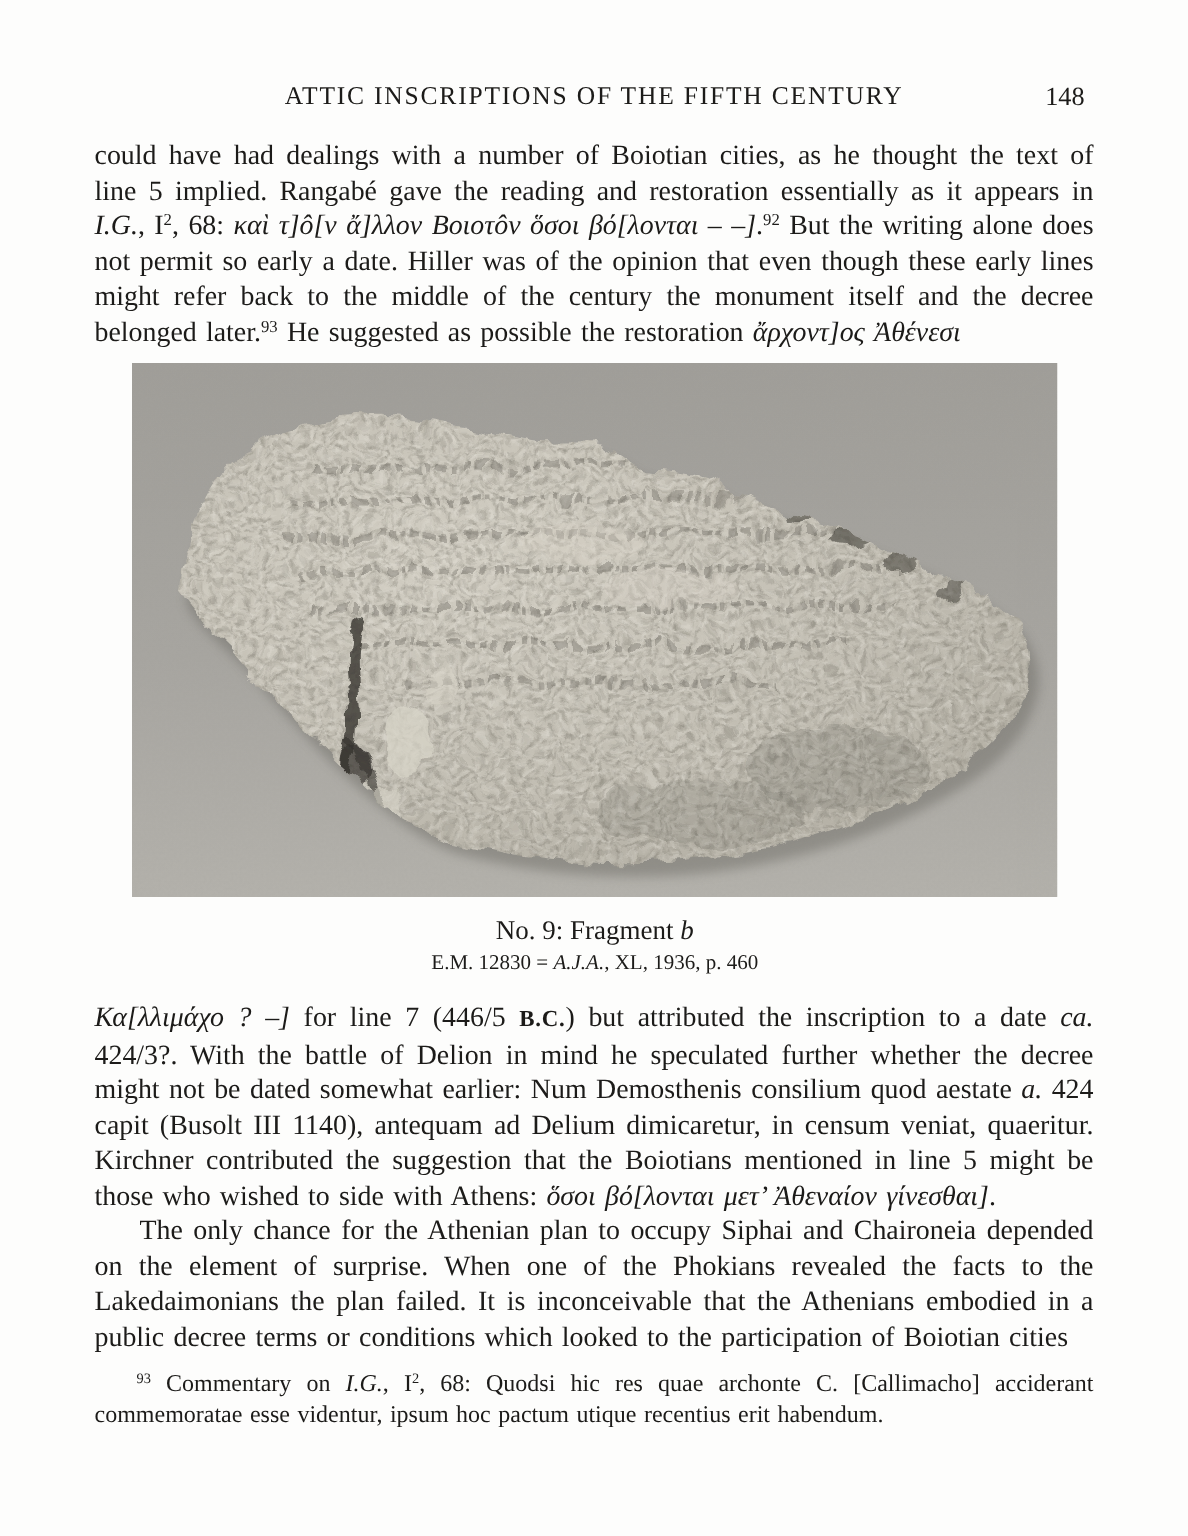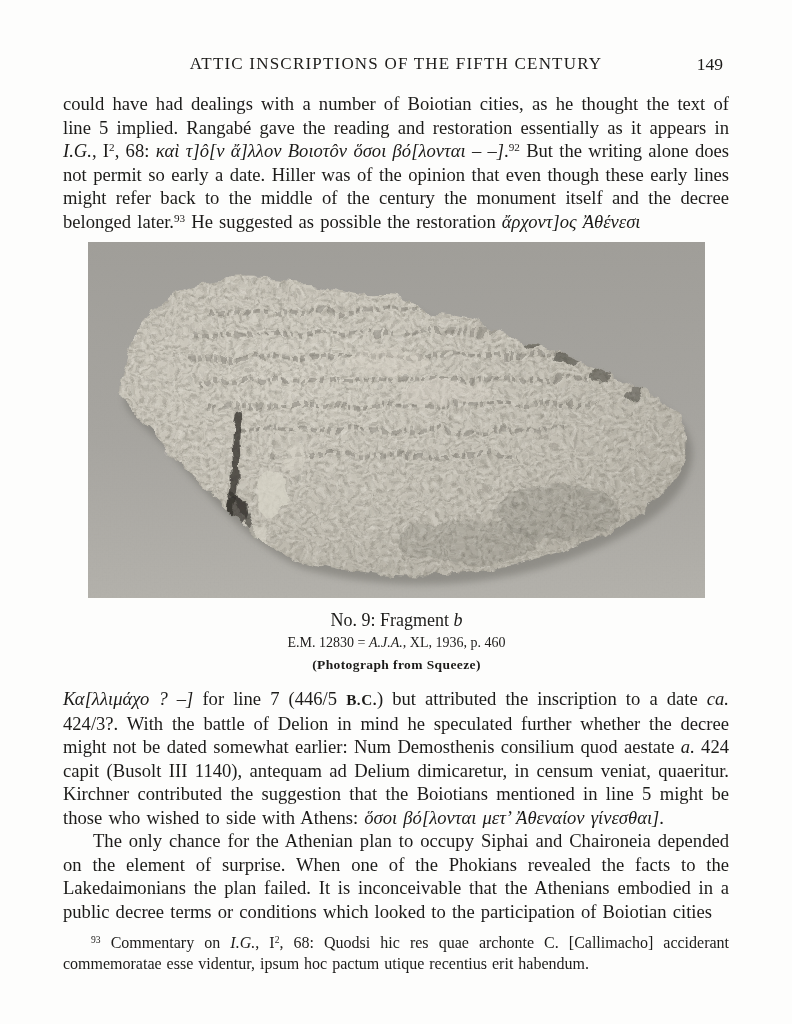--- a/index.html
+++ b/index.html
@@ -87,21 +87,21 @@
     text-indent:28px;
   }
 </style>
 </head>
 <body>
 
 <div class="page">
 
   <div class="running-head">
     <span class="head-title">ATTIC INSCRIPTIONS OF THE FIFTH CENTURY</span>
-    <span class="head-pagenum">149</span>
+    <span class="head-pagenum">148</span>
   </div>
 
   <p class="body-par par-1">could have had dealings with a number of Boiotian cities, as he thought the text of line 5 implied.  Rangabé gave the reading and restoration essentially as it appears in <span class="seg-i">I.G.</span>, I<span class="seg-sup">2</span>, 68: <span class="seg-i">καὶ τ]ô[ν ἄ]λλον Βοιοτôν ὅσοι βό[λονται – –]</span>.<span class="seg-sup">92</span>  But the writing alone does not permit so early a date.  Hiller was of the opinion that even though these early lines might refer back to the middle of the century the monument itself and the decree belonged later.<span class="seg-sup">93</span>  He suggested as possible the restoration <span class="seg-i">ἄρχοντ]ος Ἀθένεσι</span></p>
 
   <figure class="figure-block" style="margin-top:9px;margin-bottom:0;">
     <svg class="figure-photo" viewBox="0 0 617 356" preserveAspectRatio="none" aria-hidden="true">
       <defs>
         <linearGradient id="bgGrad" x1="0" y1="0" x2="0" y2="1">
           <stop offset="0" stop-color="#a09e99"></stop>
           <stop offset="0.55" stop-color="#a7a5a0"></stop>
@@ -194,21 +194,20 @@
           <ellipse cx="205" cy="215" rx="10" ry="14" opacity="0.5"></ellipse>
           <ellipse cx="300" cy="120" rx="40" ry="14" opacity="0.35"></ellipse>
           <ellipse cx="360" cy="150" rx="46" ry="12" opacity="0.3"></ellipse>
         </g>
       </g>
     </svg>
 
     <figcaption class="caption">
       <div class="caption-line1">No. 9:  Fragment <span class="seg-i">b</span></div>
       <div class="caption-line2">E.M. 12830 = <span class="seg-i">A.J.A.</span>, XL, 1936, p. 460</div>
-      <div class="caption-line3">(Photograph from Squeeze)</div>
     </figcaption>
   </figure>
 
   <p class="body-par par-2"><span class="seg-i">Κα[λλιμάχο ? –]</span> for line 7 (446/5 <span class="seg-sc">B.C.</span>) but attributed the inscription to a date <span class="seg-i">ca.</span> 424/3?.  With the battle of Delion in mind he speculated further whether the decree might not be dated somewhat earlier:  Num Demosthenis consilium quod aestate <span class="seg-i">a.</span> 424 capit (Busolt III 1140), antequam ad Delium dimicaretur, in censum veniat, quaeritur.  Kirchner contributed the suggestion that the Boiotians mentioned in line 5 might be those who wished to side with Athens: <span class="seg-i">ὅσοι βό[λονται μετ’ Ἀθεναίον γίνεσθαι]</span>.</p>
 
   <p class="body-par par-3">The only chance for the Athenian plan to occupy Siphai and Chaironeia depended on the element of surprise.  When one of the Phokians revealed the facts to the Lakedaimonians the plan failed.  It is inconceivable that the Athenians embodied in a public decree terms or conditions which looked to the participation of Boiotian cities</p>
 
   <div class="footnotes">
     <p class="footnote"><span class="seg-sup">93</span> Commentary on <span class="seg-i">I.G.</span>, I<span class="seg-sup">2</span>, 68: Quodsi hic res quae archonte C. [Callimacho] acciderant commemoratae esse videntur, ipsum hoc pactum utique recentius erit habendum.</p>
   </div>

